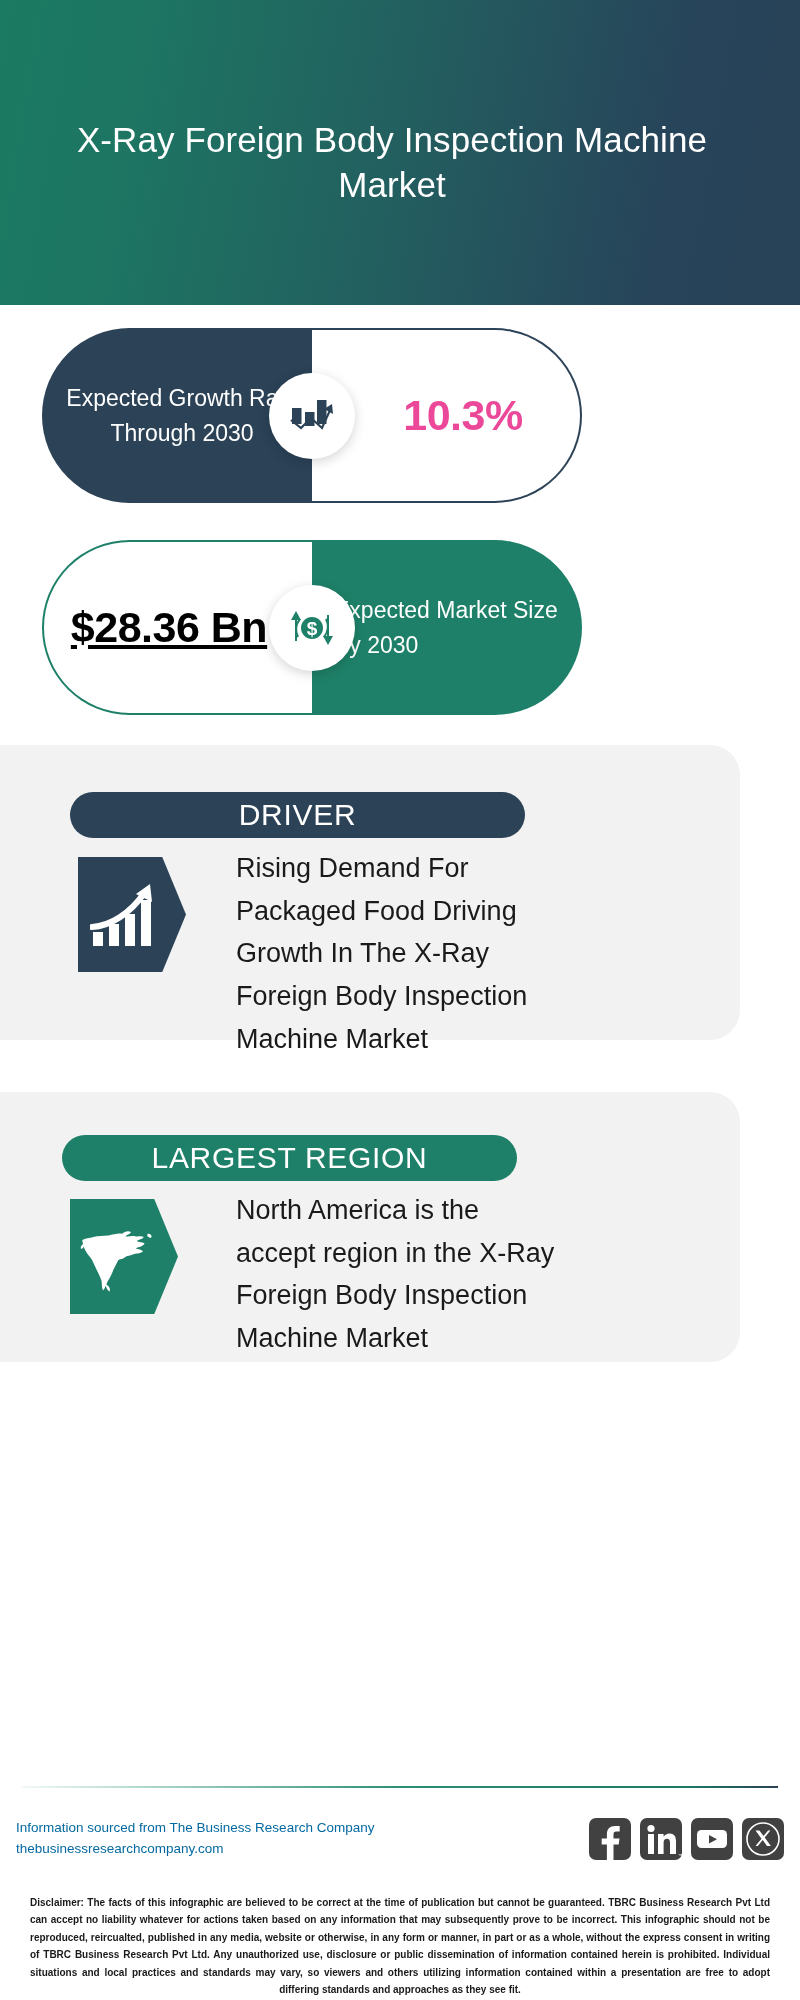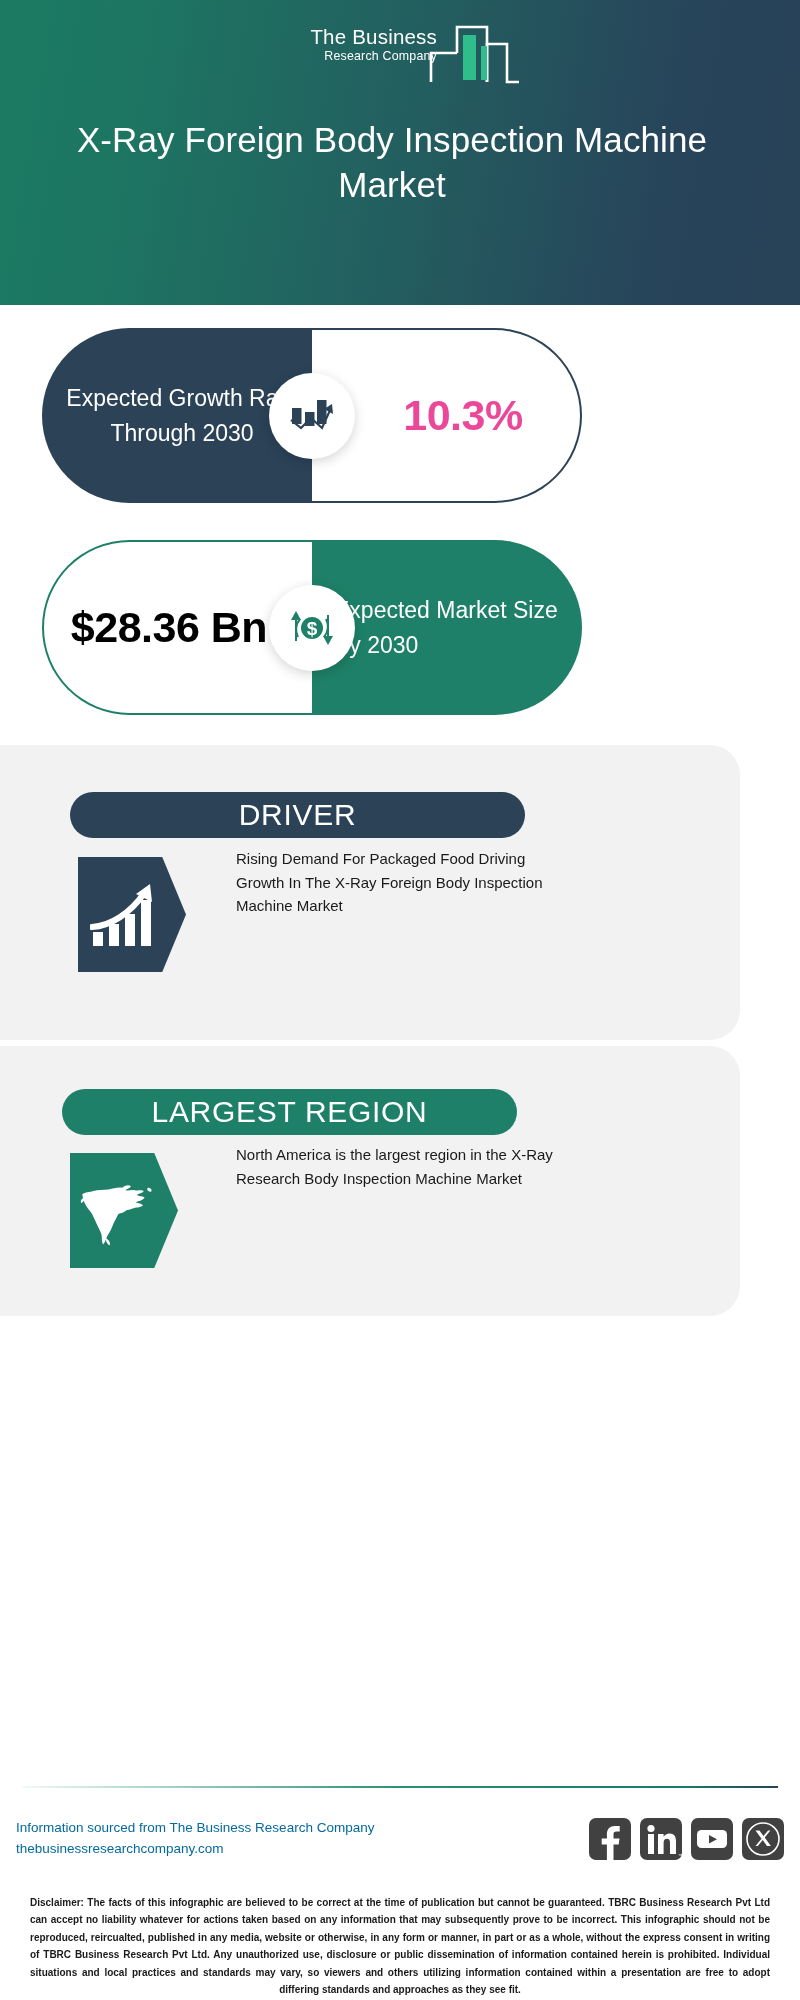--- a/index.html
+++ b/index.html
@@ -62,21 +62,21 @@
     padding-left: 34px;
   }
 
   
   .stat2 { position: absolute; left: 42px; top: 540px; width: 540px; height: 175px; }
   .stat2 .left {
     position: absolute; left: 0; top: 0; width: 270px; height: 175px;
     background: #ffffff;
     border: 2px solid #1e8068; border-right: none;
     border-radius: 88px 0 0 88px;
-    display: flex; align-items: center; justify-content: center;
+    display: flex; align-items: center; justify-content: center; text-decoration: underline;
   }
   .stat2 .left .val {
     color: #000000; font-size: 43px; font-weight: bold; line-height: 1.25;
     text-align: center; letter-spacing: -.5px; padding-right: 18px;
   }
   .stat2 .right {
     position: absolute; left: 270px; top: 0; width: 270px; height: 175px;
     background: #1e8068;
     border-radius: 0 88px 88px 0;
     display: flex; align-items: center; justify-content: center;
@@ -98,42 +98,42 @@
   .stat1 .badge { left: 270px; }
   .stat2 .badge { left: 270px; }
 
   
   .panel {
     position: absolute; left: 0; width: 740px;
     background: #f2f2f2;
     border-radius: 0 30px 30px 0;
   }
   .panel.driver { top: 745px; height: 295px; }
-  .panel.region { top: 1046px; height: 270px; padding-left: 32px; }
+  .panel.region { top: 1092px; height: 270px; padding-left: 32px; }
 
   .pill {
     position: absolute; height: 46px; border-radius: 23px;
     display: flex; align-items: center; justify-content: center;
     color: #ffffff; font-size: 30px; letter-spacing: .7px;
   }
   .pill.driver { left: 70px; top: 47px; width: 455px; background: #2b4257; }
   .pill.region { left: 62px; top: 43px; width: 455px; background: #1e8068; }
 
   .icon-hex {
     position: absolute;
     width: 108px; height: 115px;
     clip-path: polygon(0 0, 78% 0, 100% 50%, 78% 100%, 0 100%);
     display: flex; align-items: center; justify-content: center;
   }
   .icon-hex.driver { left: 78px; top: 112px; background: #2b4257; }
   .icon-hex.region { left: 70px; top: 107px; background: #1e8068; }
 
   .panel-text {
     position: absolute;
-    color: #1a1a1a; font-size: 15px; line-height: 1.58;
+    color: #1a1a1a; font-size: 27px; line-height: 1.58;
   }
   .panel-text.driver { left: 236px; top: 102px; width: 320px; }
   .panel-text.region { left: 236px; top: 97px; width: 320px; }
 
   
   .divider {
     position: absolute; left: 22px; top: 1786px; width: 756px; height: 2px;
     background: linear-gradient(90deg, #f2f9f7 0%, #b9dcd3 14%, #2b8f76 50%, #1a7a63 88%, #2b4257 100%);
   }
   .src {
@@ -156,39 +156,20 @@
     font-family: "Liberation Sans", sans-serif;
     font-weight: bold;
   }
 </style>
 </head>
 <body>
 
 <div class="page">
 
   <div class="hero">
-    <div class="logo-wrap">
-      <div class="logo">
-        <div class="logo-text">
-          <div class="l1">The Business</div>
-          <div class="l2">Research Company</div>
-        </div>
-        <div class="logo-bars">
-          <svg width="92" height="62" viewBox="0 0 92 62">
-            <g fill="none" stroke="#ffffff" stroke-width="2.6">
-              <polyline points="2,60 2,31 28,31"></polyline>
-              <polyline points="28,31 28,5 58,5 58,60"></polyline>
-              <polyline points="58,60 58,22 78,22 78,60 90,60"></polyline>
-            </g>
-            <rect x="34" y="13" width="13" height="45" fill="#2ebd8b"></rect>
-            <rect x="52" y="24" width="6" height="34" fill="#2ebd8b"></rect>
-          </svg>
-        </div>
-      </div>
-    </div>
     <div class="hero-title">X-Ray Foreign Body Inspection Machine Market</div>
   </div>
 
   <div class="stat1">
     <div class="left">
       <span class="txt">Expected Growth Rate Through 2030</span>
     </div>
     <div class="right">
       <span class="val">10.3%</span>
     </div>
@@ -254,21 +235,21 @@
           C79 28 75 28 72 30 C75 32 79 31 82 33 C80 37 75 37 71 39 C74 41 78 40 80 43
           C76 46 71 45 67 47 C64 49 61 48 58 50 C55 53 52 52 49 54 C47 58 45 62 43 66
           C41 71 39 76 36 80 C34 84 33 89 30 92 C28 88 29 83 28 79 C26 74 24 70 22 66
           C20 61 18 57 16 53 C13 49 10 46 8 42 C6 38 5 34 4 29 Z
           M30 57 C33 59 36 60 39 61 C37 65 34 68 32 72 C31 67 30 62 30 57 Z"></path>
         <path fill="#ffffff" d="M6 33 C3 35 1 38 3 40 C6 38 8 35 6 33 Z"></path>
         <path fill="#ffffff" d="M86 21 C89 21 92 23 90 26 C87 26 84 24 86 21 Z"></path>
         <path fill="#ffffff" d="M34 84 C37 86 40 90 38 93 C35 91 33 87 34 84 Z"></path>
       </svg>
     </div>
-    <div class="panel-text region">North America is the largest region in the X-Ray Research Body Inspection Machine Market</div>
+    <div class="panel-text region">North America is the accept region in the X-Ray Foreign Body Inspection Machine Market</div>
   </div>
 
   <div class="divider"></div>
 
   <div class="src">
     <div>Information sourced from The Business Research Company</div>
     <div>thebusinessresearchcompany.com</div>
   </div>
 
   <div class="socials">

